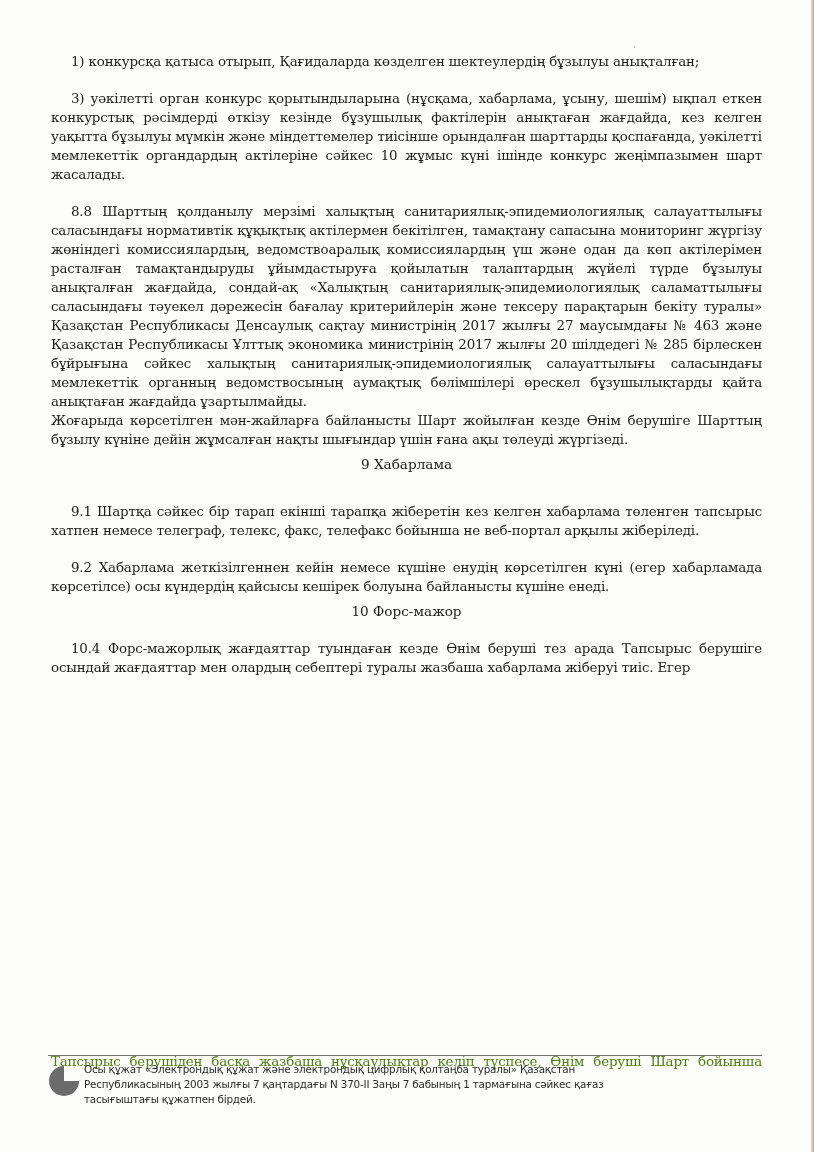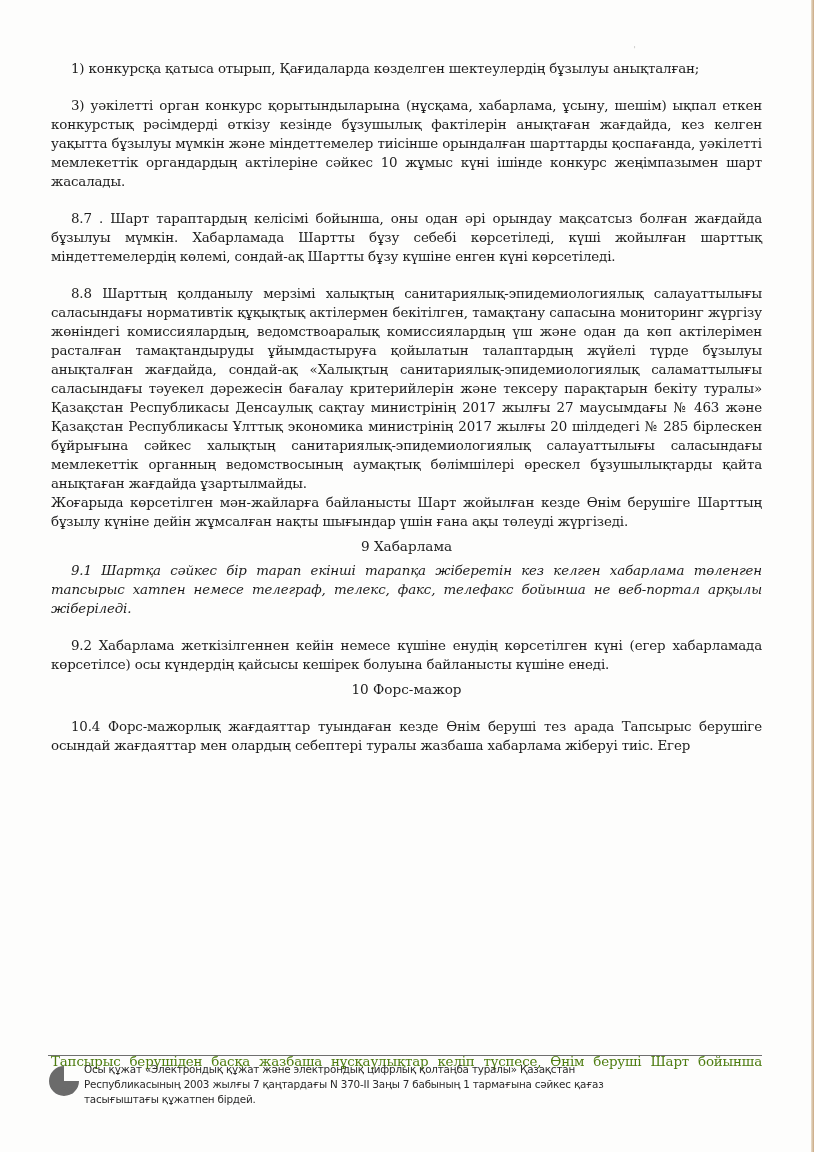--- a/index.html
+++ b/index.html
@@ -19,34 +19,34 @@
       position: absolute;
       right: 0;
       top: 0;
       width: 3px;
       height: 1152px;
       background: linear-gradient(to right, #eadfce, #c9a883);
     }
     .page {
       position: absolute;
       left: 51px;
-      top: 59px;
+      top: 52px;
       width: 711px;
     }
     .para {
       font-size: 13.4px;
       line-height: 19px;
       text-align: justify;
       text-indent: 20px;
       margin: 0;
       letter-spacing: -0.15px;
       word-spacing: 0px;
     }
     .gap-l { margin-top: 18px; }
-    .gap-m { margin-top: 5px; font-style: italic; }
+    .gap-m { margin-top: 28px; }
     .heading {
       font-size: 13.6px;
       font-weight: normal;
       text-align: center;
       line-height: 19px;
       margin: 6px 0 0 0;
     }
     .artifact {
       position: absolute;
       font-size: 6px;
@@ -103,21 +103,20 @@
 </head>
 <body>
 
 <div class="right-edge"></div>
 
 <span class="artifact" style="left:634px;top:44px;">ᵎ</span>
 
 <div class="page">
   <p class="para">1) конкурсқа қатыса отырып, Қағидаларда көзделген шектеулердің бұзылуы анықталған;</p>
   <p class="para gap-l">3) уәкілетті орган конкурс қорытындыларына (нұсқама, хабарлама, ұсыну, шешім) ықпал еткен конкурстық рәсімдерді өткізу кезінде бұзушылық фактілерін анықтаған жағдайда, кез келген уақытта бұзылуы мүмкін және міндеттемелер тиісінше орындалған шарттарды қоспағанда, уәкілетті мемлекеттік органдардың актілеріне сәйкес 10 жұмыс күні ішінде конкурс жеңімпазымен шарт жасалады.</p>
-  <p class="para gap-l">8.7 . Шарт тараптардың келісімі бойынша, оны одан әрі орындау мақсатсыз болған жағдайда бұзылуы мүмкін. Хабарламада Шартты бұзу себебі көрсетіледі, күші жойылған шарттық міндеттемелердің көлемі, сондай-ақ Шартты бұзу күшіне енген күні көрсетіледі.</p>
   <p class="para gap-l">8.8 Шарттың қолданылу мерзімі халықтың санитариялық-эпидемиологиялық салауаттылығы саласындағы нормативтік құқықтық актілермен бекітілген, тамақтану сапасына мониторинг жүргізу жөніндегі комиссиялардың, ведомствоаралық комиссиялардың үш және одан да көп актілерімен расталған тамақтандыруды ұйымдастыруға қойылатын талаптардың жүйелі түрде бұзылуы анықталған жағдайда, сондай-ақ «Халықтың санитариялық-эпидемиологиялық саламаттылығы саласындағы тәуекел дәрежесін бағалау критерийлерін және тексеру парақтарын бекіту туралы» Қазақстан Республикасы Денсаулық сақтау министрінің 2017 жылғы 27 маусымдағы № 463 және Қазақстан Республикасы Ұлттық экономика министрінің 2017 жылғы 20 шілдедегі № 285 бірлескен бұйрығына сәйкес халықтың санитариялық-эпидемиологиялық салауаттылығы саласындағы мемлекеттік органның ведомствосының аумақтық бөлімшілері өрескел бұзушылықтарды қайта анықтаған жағдайда ұзартылмайды.</p>
   <p class="para" style="text-indent:0">Жоғарыда көрсетілген мән-жайларға байланысты Шарт жойылған кезде Өнім берушіге Шарттың бұзылу күніне дейін жұмсалған нақты шығындар үшін ғана ақы төлеуді жүргізеді.</p>
   <div class="heading">9 Хабарлама</div>
   <p class="para gap-m">9.1 Шартқа сәйкес бір тарап екінші тарапқа жіберетін кез келген хабарлама төленген тапсырыс хатпен немесе телеграф, телекс, факс, телефакс бойынша не веб-портал арқылы жіберіледі.</p>
   <p class="para gap-l">9.2 Хабарлама жеткізілгеннен кейін немесе күшіне енудің көрсетілген күні (егер хабарламада көрсетілсе) осы күндердің қайсысы кешірек болуына байланысты күшіне енеді.</p>
   <div class="heading">10 Форс-мажор</div>
   <p class="para gap-l">10.4 Форс-мажорлық жағдаяттар туындаған кезде Өнім беруші тез арада Тапсырыс берушіге осындай жағдаяттар мен олардың себептері туралы жазбаша хабарлама жіберуі тиіс. Егер</p>
 </div>
 
 <div class="footer">

